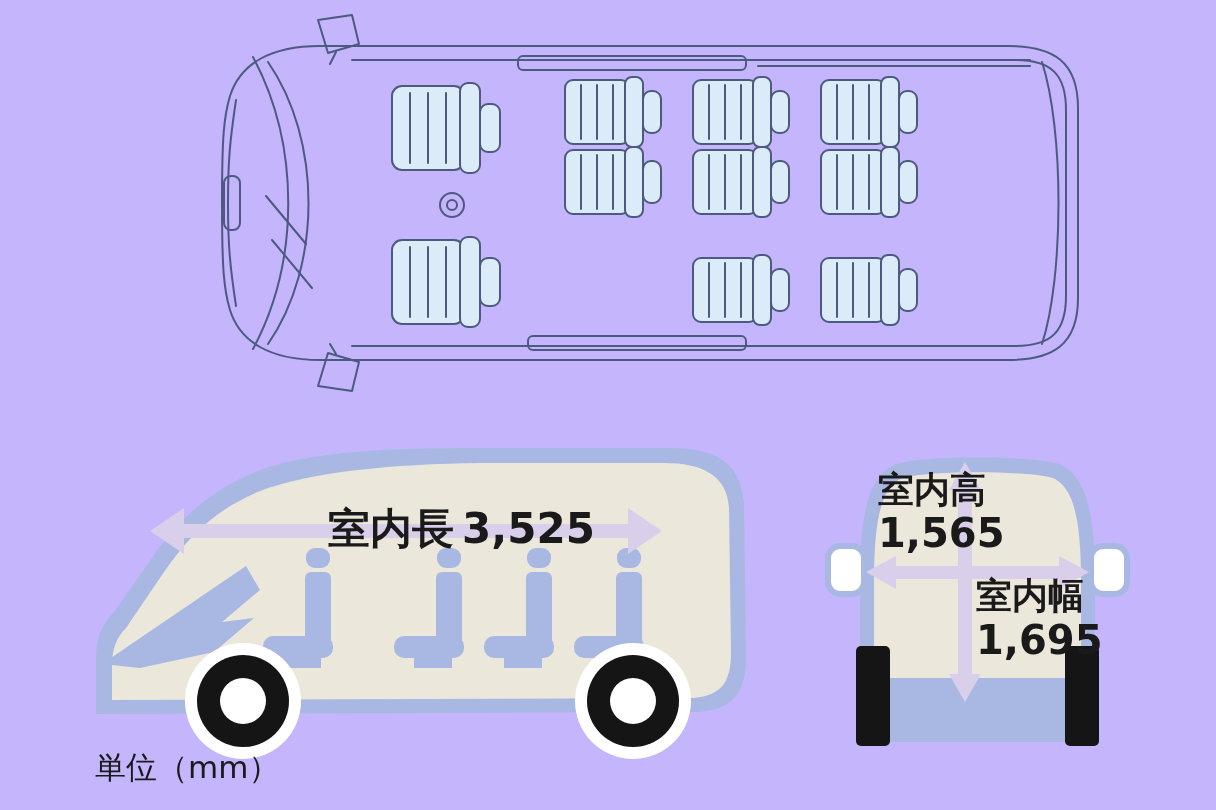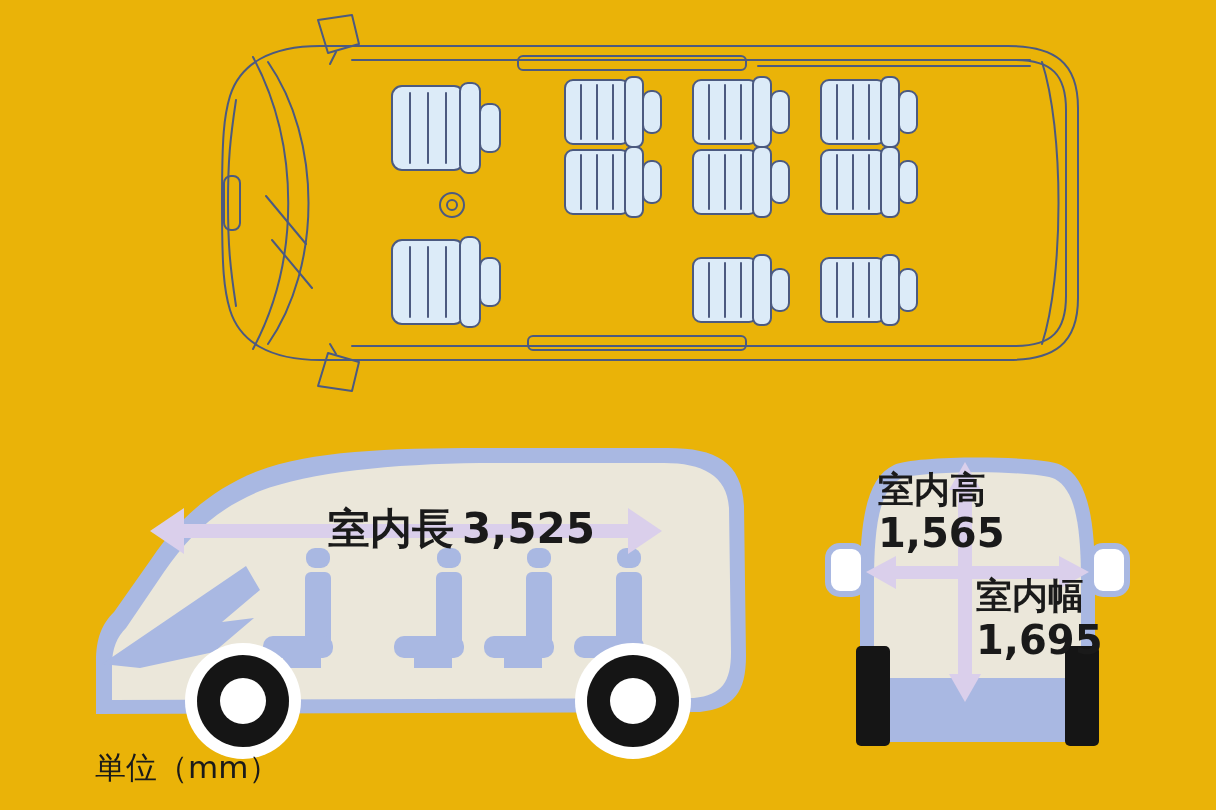--- a/index.html
+++ b/index.html
@@ -1,16 +1,16 @@
 <!DOCTYPE html>
 <html style="--line: #4c5a80; --seat_fill: #dcebf8; --silhouette: #a9b8e2; --interior: #ebe7da; --arrow: #dacfeb; --text: #1a1a1a;"><head>
 <meta charset="utf-8">
 <style>
   html,body{margin:0;padding:0;background:#ffffff;}
-  .stage{position:relative;width:1216px;height:810px;overflow:hidden;background:#eab308;
+  .stage{position:relative;width:1216px;height:810px;overflow:hidden;background:#c4b5fd;
          font-family:"DejaVu Sans","Liberation Sans",sans-serif;}
   .stage svg{position:absolute;left:0;top:0;}
   .ln{stroke:var(--line);stroke-width:2;fill:none;stroke-linejoin:round;stroke-linecap:round;}
   .seat{fill:var(--seat_fill);stroke:var(--line);stroke-width:2;}
   .sil{fill:var(--silhouette);stroke:none;}
   .int{fill:var(--interior);stroke:none;}
   .arrow{fill:var(--arrow);stroke:none;}
   .wheel-dark{fill:#151515;}
   .wheel-hub{fill:#ffffff;}
   .arch{fill:#ffffff;}

